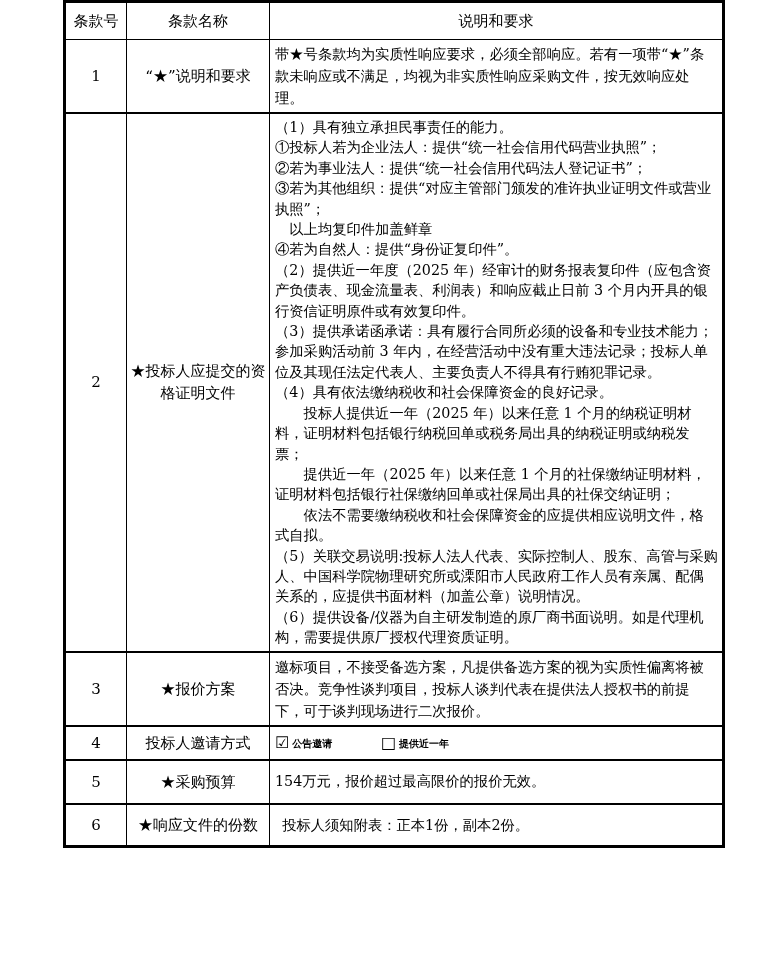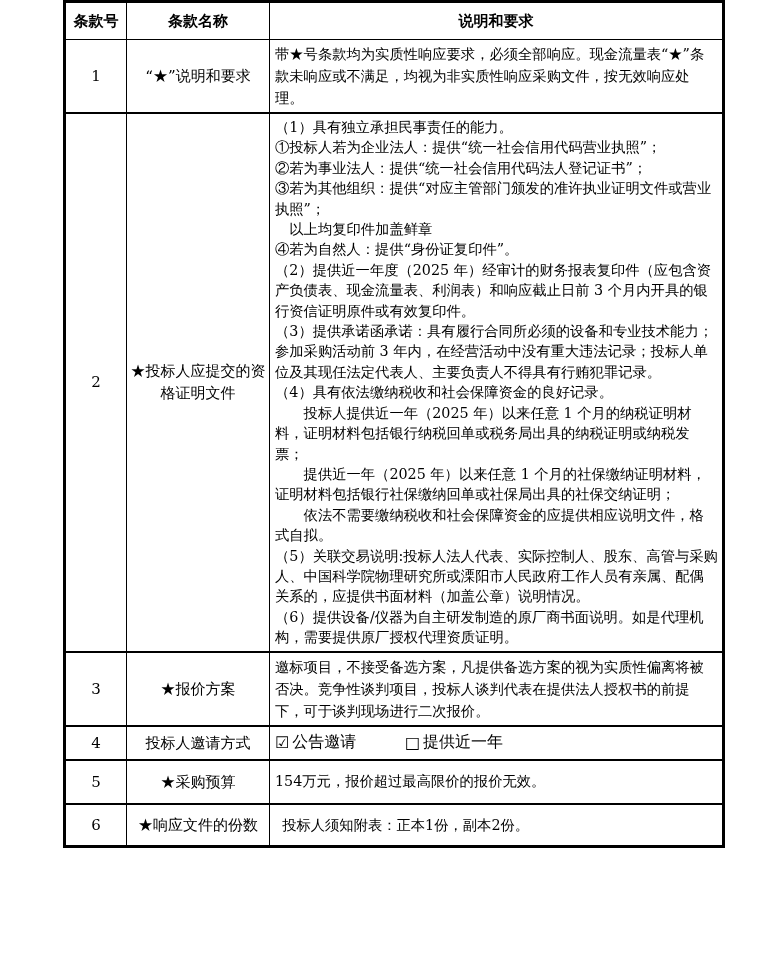--- a/index.html
+++ b/index.html
@@ -33,21 +33,21 @@
     width: 659px;
     border-collapse: collapse;
     table-layout: fixed;
     border: 3px solid #000;
   }
   col.c1 { width: 62px; }
   col.c2 { width: 143px; }
   col.c3 { width: 454px; }
   th, td { border: 1px solid #000; vertical-align: middle; }
   th {
-    font-weight: bold;
+    font-weight: normal;
     font-size: 15px;
     text-align: center;
     border-bottom-width: 1px;
     padding: 2px;
   }
   td { border-bottom-width: 2px; }
   tr.hr  { height: 38px; }
   tr.r1  { height: 54px; }
   tr.r3  { height: 72px; }
   tr.r4  { height: 34px; }
@@ -73,21 +73,21 @@
   .ind2 { text-indent: 2em; }
   .indh { text-indent: 0.5em; }
   .opt { display: inline-block; white-space: nowrap; }
   .opt + .opt { margin-left: 44px; }
   .cb {
     display: inline-block;
     font-size: 16px;
     margin-right: 3px;
     vertical-align: -1px;
   }
-  .opt-label { font-size: 16px; }
+  .opt-label { font-size: 10px; font-weight: bold; }
 </style>
 </head>
 <body>
 
 <div class="page">
 
 
   <table class="notice">
     <colgroup>
         <col class="c1">
@@ -100,21 +100,21 @@
         <th>条款名称</th>
         <th>说明和要求</th>
       </tr>
     </thead>
     <tbody>
 
       <tr class="r1">
         <td class="no">1</td>
         <td class="nm">“★”说明和要求</td>
         <td class="ds lh22">
-          <p class="para">带★号条款均为实质性响应要求，必须全部响应。现金流量表“★”条款未响应或不满足，均视为非实质性响应采购文件，按无效响应处理。</p>
+          <p class="para">带★号条款均为实质性响应要求，必须全部响应。若有一项带“★”条款未响应或不满足，均视为非实质性响应采购文件，按无效响应处理。</p>
         </td>
       </tr>
 
       <tr class="r2">
         <td class="no">2</td>
         <td class="nm">★投标人应提交的资格证明文件</td>
         <td class="ds">
           <p class="para">（1）具有独立承担民事责任的能力。</p>
           <p class="para">①投标人若为企业法人：提供“统一社会信用代码营业执照”；</p>
           <p class="para">②若为事业法人：提供“统一社会信用代码法人登记证书”；</p>

